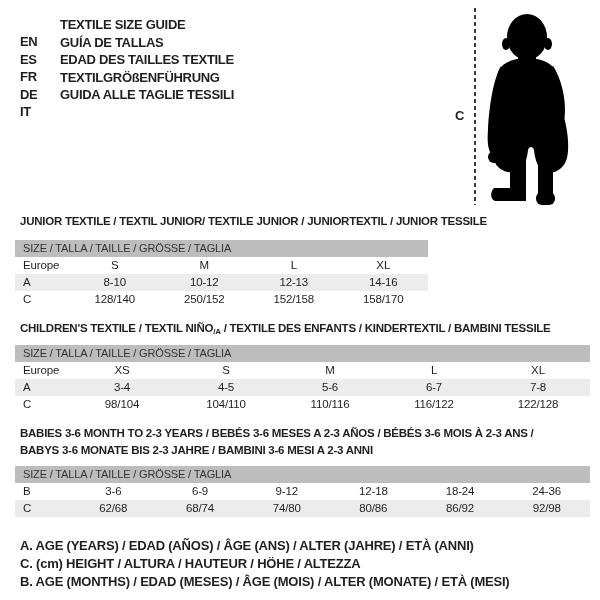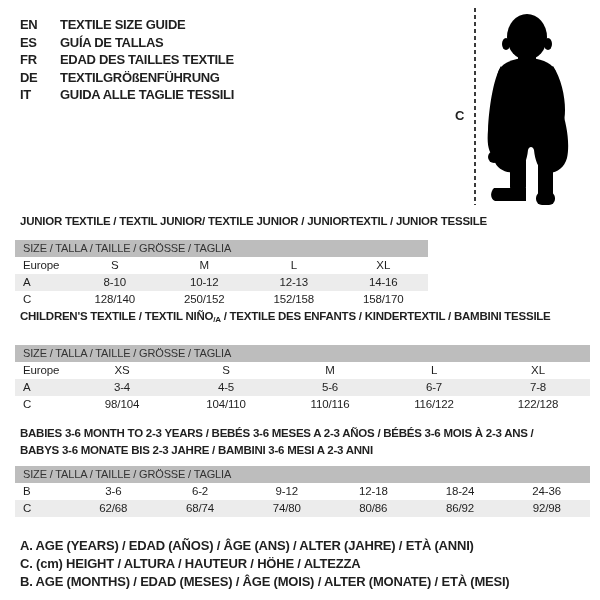--- a/index.html
+++ b/index.html
@@ -6,21 +6,21 @@
   html,body { background:#fff; }
   .page {
     position:relative; width:600px; height:600px; background:#ffffff;
     font-family:"Liberation Sans", sans-serif; color:#1f1f1f; overflow:hidden;
   }
 
   
   .langs { position:absolute; left:20px; top:16px; }
   .lang-row { display:flex; height:17.5px; line-height:17.5px;
               font-weight:bold; font-size:13px; letter-spacing:-0.3px; }
-  .lang-code { width:40px; }
+  .lang-code { width:40px;margin-top:17px; }
 
   
   .dash-line {
     position:absolute; left:474px; top:8px; width:2px; height:197px;
     background:repeating-linear-gradient(#3a3a3a 0 4px, transparent 4px 7px);
   }
   .fig-label { position:absolute; left:455px; top:108px;
                font-weight:bold; font-size:13px; }
   .baby-svg { position:absolute; left:486px; top:8px; }
 
@@ -107,21 +107,21 @@
     </div>
     <div class="trow">
       <span class="tlabel">C</span>
       <span class="tcell">128/140</span>
       <span class="tcell">250/152</span>
       <span class="tcell">152/158</span>
       <span class="tcell">158/170</span>
     </div>
   </section>
 
-  <div class="tbl-title" style="top:308px;">
+  <div class="tbl-title" style="top:320px;">
     <span>CHILDREN'S TEXTILE / TEXTIL NIÑO</span><span class="sub">/A</span><span> / TEXTILE DES ENFANTS / KINDERTEXTIL / BAMBINI TESSILE</span>
   </div>
   <section class="size-table" style="top:345px; width:575px;">
     <div class="bar">SIZE / TALLA / TAILLE / GRÖSSE / TAGLIA</div>
     <div class="trow">
       <span class="tlabel">Europe</span>
       <span class="tcell">XS</span>
       <span class="tcell">S</span>
       <span class="tcell">M</span>
       <span class="tcell">L</span>
@@ -147,21 +147,21 @@
 
   <div class="tbl-title" style="top:425px;">
     <div>BABIES 3-6 MONTH TO 2-3 YEARS / BEBÉS 3-6 MESES A 2-3 AÑOS / BÉBÉS 3-6 MOIS À 2-3 ANS /</div>
     <div>BABYS 3-6 MONATE BIS 2-3 JAHRE / BAMBINI 3-6 MESI A 2-3 ANNI</div>
   </div>
   <section class="size-table" style="top:466px; width:575px;">
     <div class="bar">SIZE / TALLA / TAILLE / GRÖSSE / TAGLIA</div>
     <div class="trow">
       <span class="tlabel">B</span>
       <span class="tcell">3-6</span>
-      <span class="tcell">6-2</span>
+      <span class="tcell">6-9</span>
       <span class="tcell">9-12</span>
       <span class="tcell">12-18</span>
       <span class="tcell">18-24</span>
       <span class="tcell">24-36</span>
     </div>
     <div class="trow shaded">
       <span class="tlabel">C</span>
       <span class="tcell">62/68</span>
       <span class="tcell">68/74</span>
       <span class="tcell">74/80</span>

